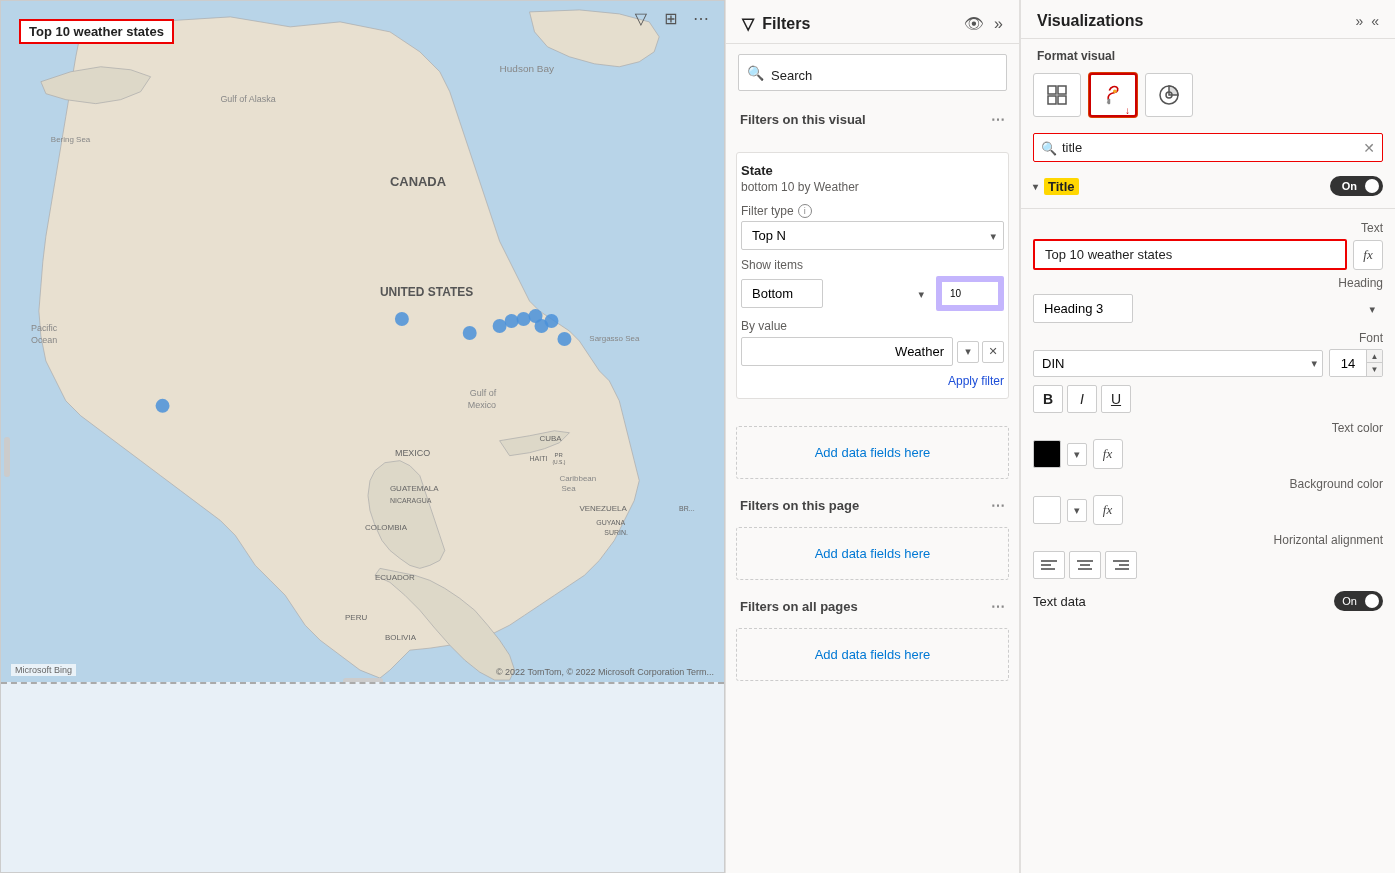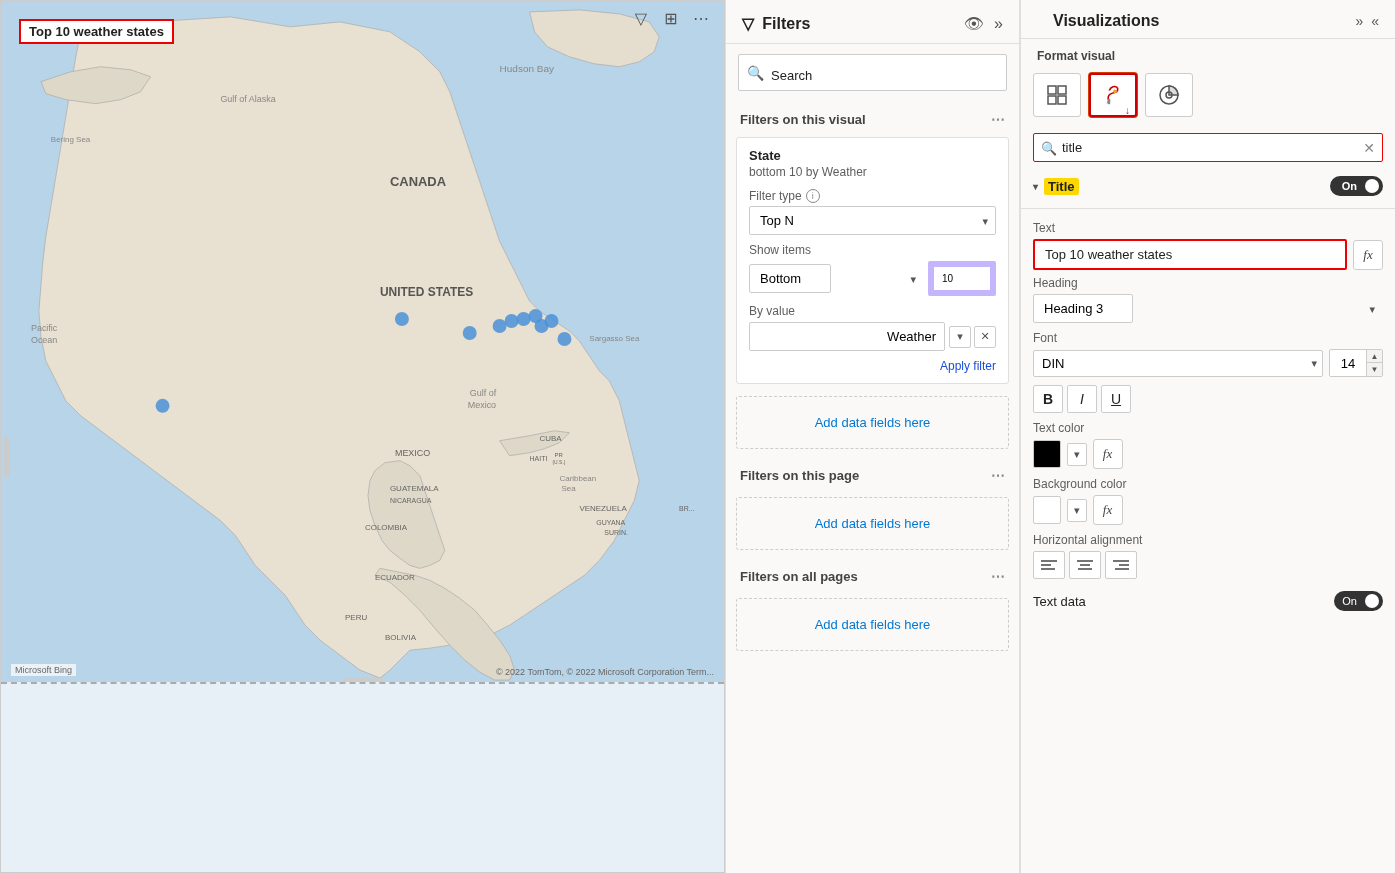--- a/index.html
+++ b/index.html
@@ -158,22 +158,22 @@
     }
     .filters-section-icon {
       font-size: 14px;
       color: #888;
       cursor: pointer;
     }
     .filter-card {
       background: #fff;
       border: 1px solid #e1dfdd;
       border-radius: 3px;
-      margin: 4px 10px;
-      padding: 10px 12px;
+      margin: 19px 10px;
+      padding: 10px 4px;
     }
     .filter-card-title {
       font-size: 13px;
       font-weight: 700;
       color: #222;
       margin-bottom: 2px;
     }
     .filter-card-subtitle {
       font-size: 12px;
       color: #605e5c;
@@ -297,21 +297,20 @@
       display: flex;
       align-items: center;
       justify-content: space-between;
       padding: 12px 16px 8px;
       border-bottom: 1px solid #e1dfdd;
     }
     .viz-title {
       font-size: 16px;
       font-weight: 600;
       color: #222;
-      margin-left: 16px;
     }
     .viz-header-icons {
       display: flex;
       align-items: center;
       gap: 8px;
     }
     .viz-sub-header {
       padding: 10px 16px 6px;
       font-size: 12px;
       font-weight: 600;
@@ -414,20 +413,21 @@
       margin-left: 4px;
     }
 
     .viz-field-group {
       padding: 8px 12px;
     }
     .viz-field-label {
       font-size: 12px;
       color: #605e5c;
       margin-bottom: 4px;
+      text-align: right;
     }
     .viz-text-field {
       display: flex;
       align-items: center;
       gap: 6px;
       margin-bottom: 6px;
     }
     .viz-text-input {
       flex: 1;
       border: 2px solid #e00;

